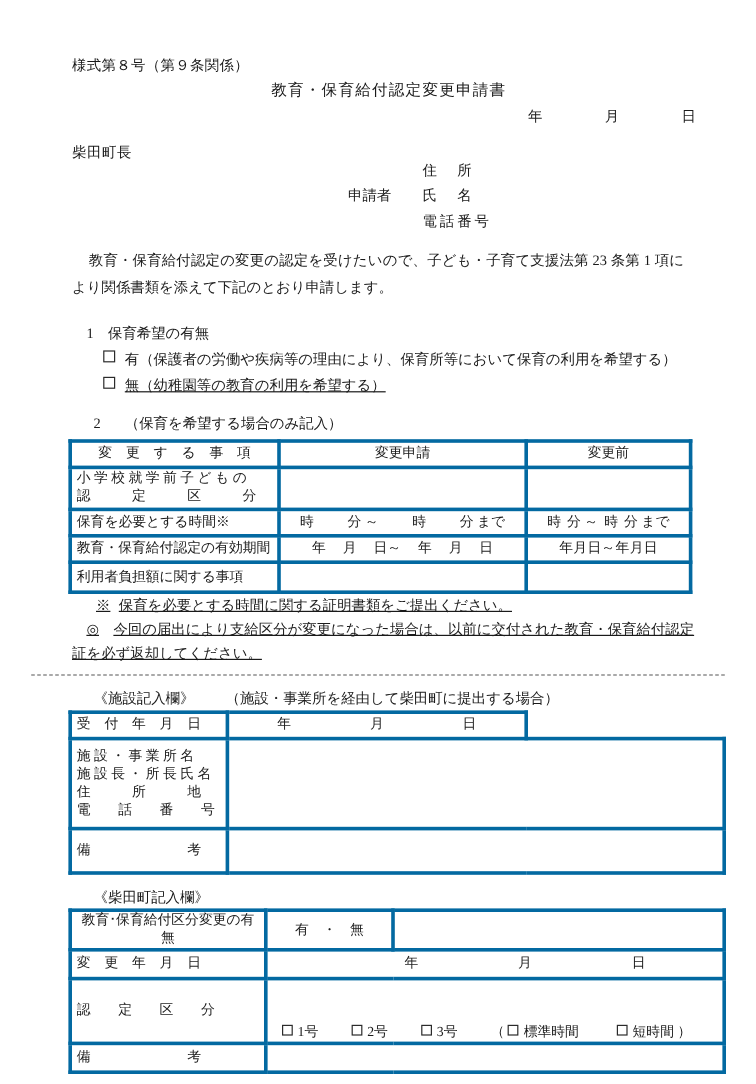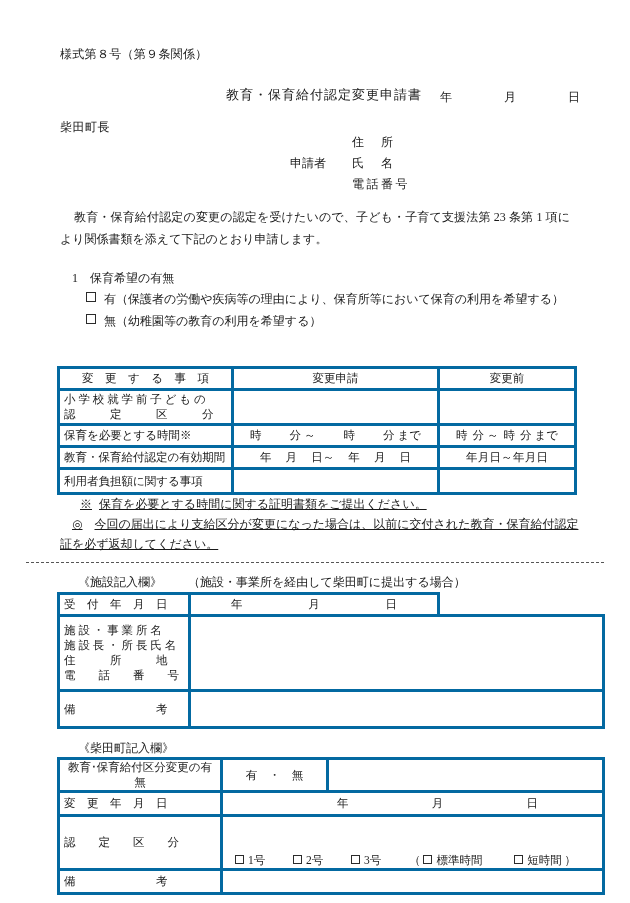--- a/index.html
+++ b/index.html
@@ -33,21 +33,20 @@
   }
   .doc-title {
     position: absolute;
     left: 0; top: 66px;
     width: 630px;
     text-align: center;
     font-size: 13px;
     letter-spacing: 1px;
     padding-left: 18px;
     box-sizing: border-box;
-    margin-top: 20px;
   }
   .date-line {
     position: absolute;
     left: 440px; top: 89px;
     width: 140px;
     display: flex;
     justify-content: space-between;
     font-size: 12px;
   }
   .addressee {
@@ -91,21 +90,21 @@
     white-space: nowrap;
   }
   .sec1-title .num { margin-right: 12px; }
   .opt {
     position: absolute;
     left: 86px;
     font-size: 12px;
     white-space: nowrap;
   }
   .opt.o1 { top: 291px; }
-  .opt.o2 { top: 313px; }
+  .opt.o2 { top: 313px; text-decoration: underline; }
   .cb {
     display: inline-block;
     width: 8px; height: 8px;
     border: 1px solid #2b2b2b;
     margin-right: 8px;
     vertical-align: 1px;
     background: #fff;
   }
 
   
@@ -242,20 +241,23 @@
     <span class="num">1</span><span>保育希望の有無</span>
   </div>
 
   <div class="opt o1">
     <span class="cb"></span><span>有（保護者の労働や疾病等の理由により、保育所等において保育の利用を希望する）</span>
   </div>
   <div class="opt o2">
     <span class="cb"></span><span>無（幼稚園等の教育の利用を希望する）</span>
   </div>
 
+  <div class="sec2-title">
+    <span class="num">2</span><span>（保育を希望する場合のみ記入）</span>
+  </div>
 
   <table class="grid" id="table-change">
     <tbody>
         <tr>
       <td class="lbl ctr" style="width:163px">変　更　す　る　事　項</td>
       <td class="lbl ctr" style="width:195px">変更申請</td>
       <td class="lbl ctr">変更前</td>
     </tr>
     <tr>
       <td class="lbl2">

